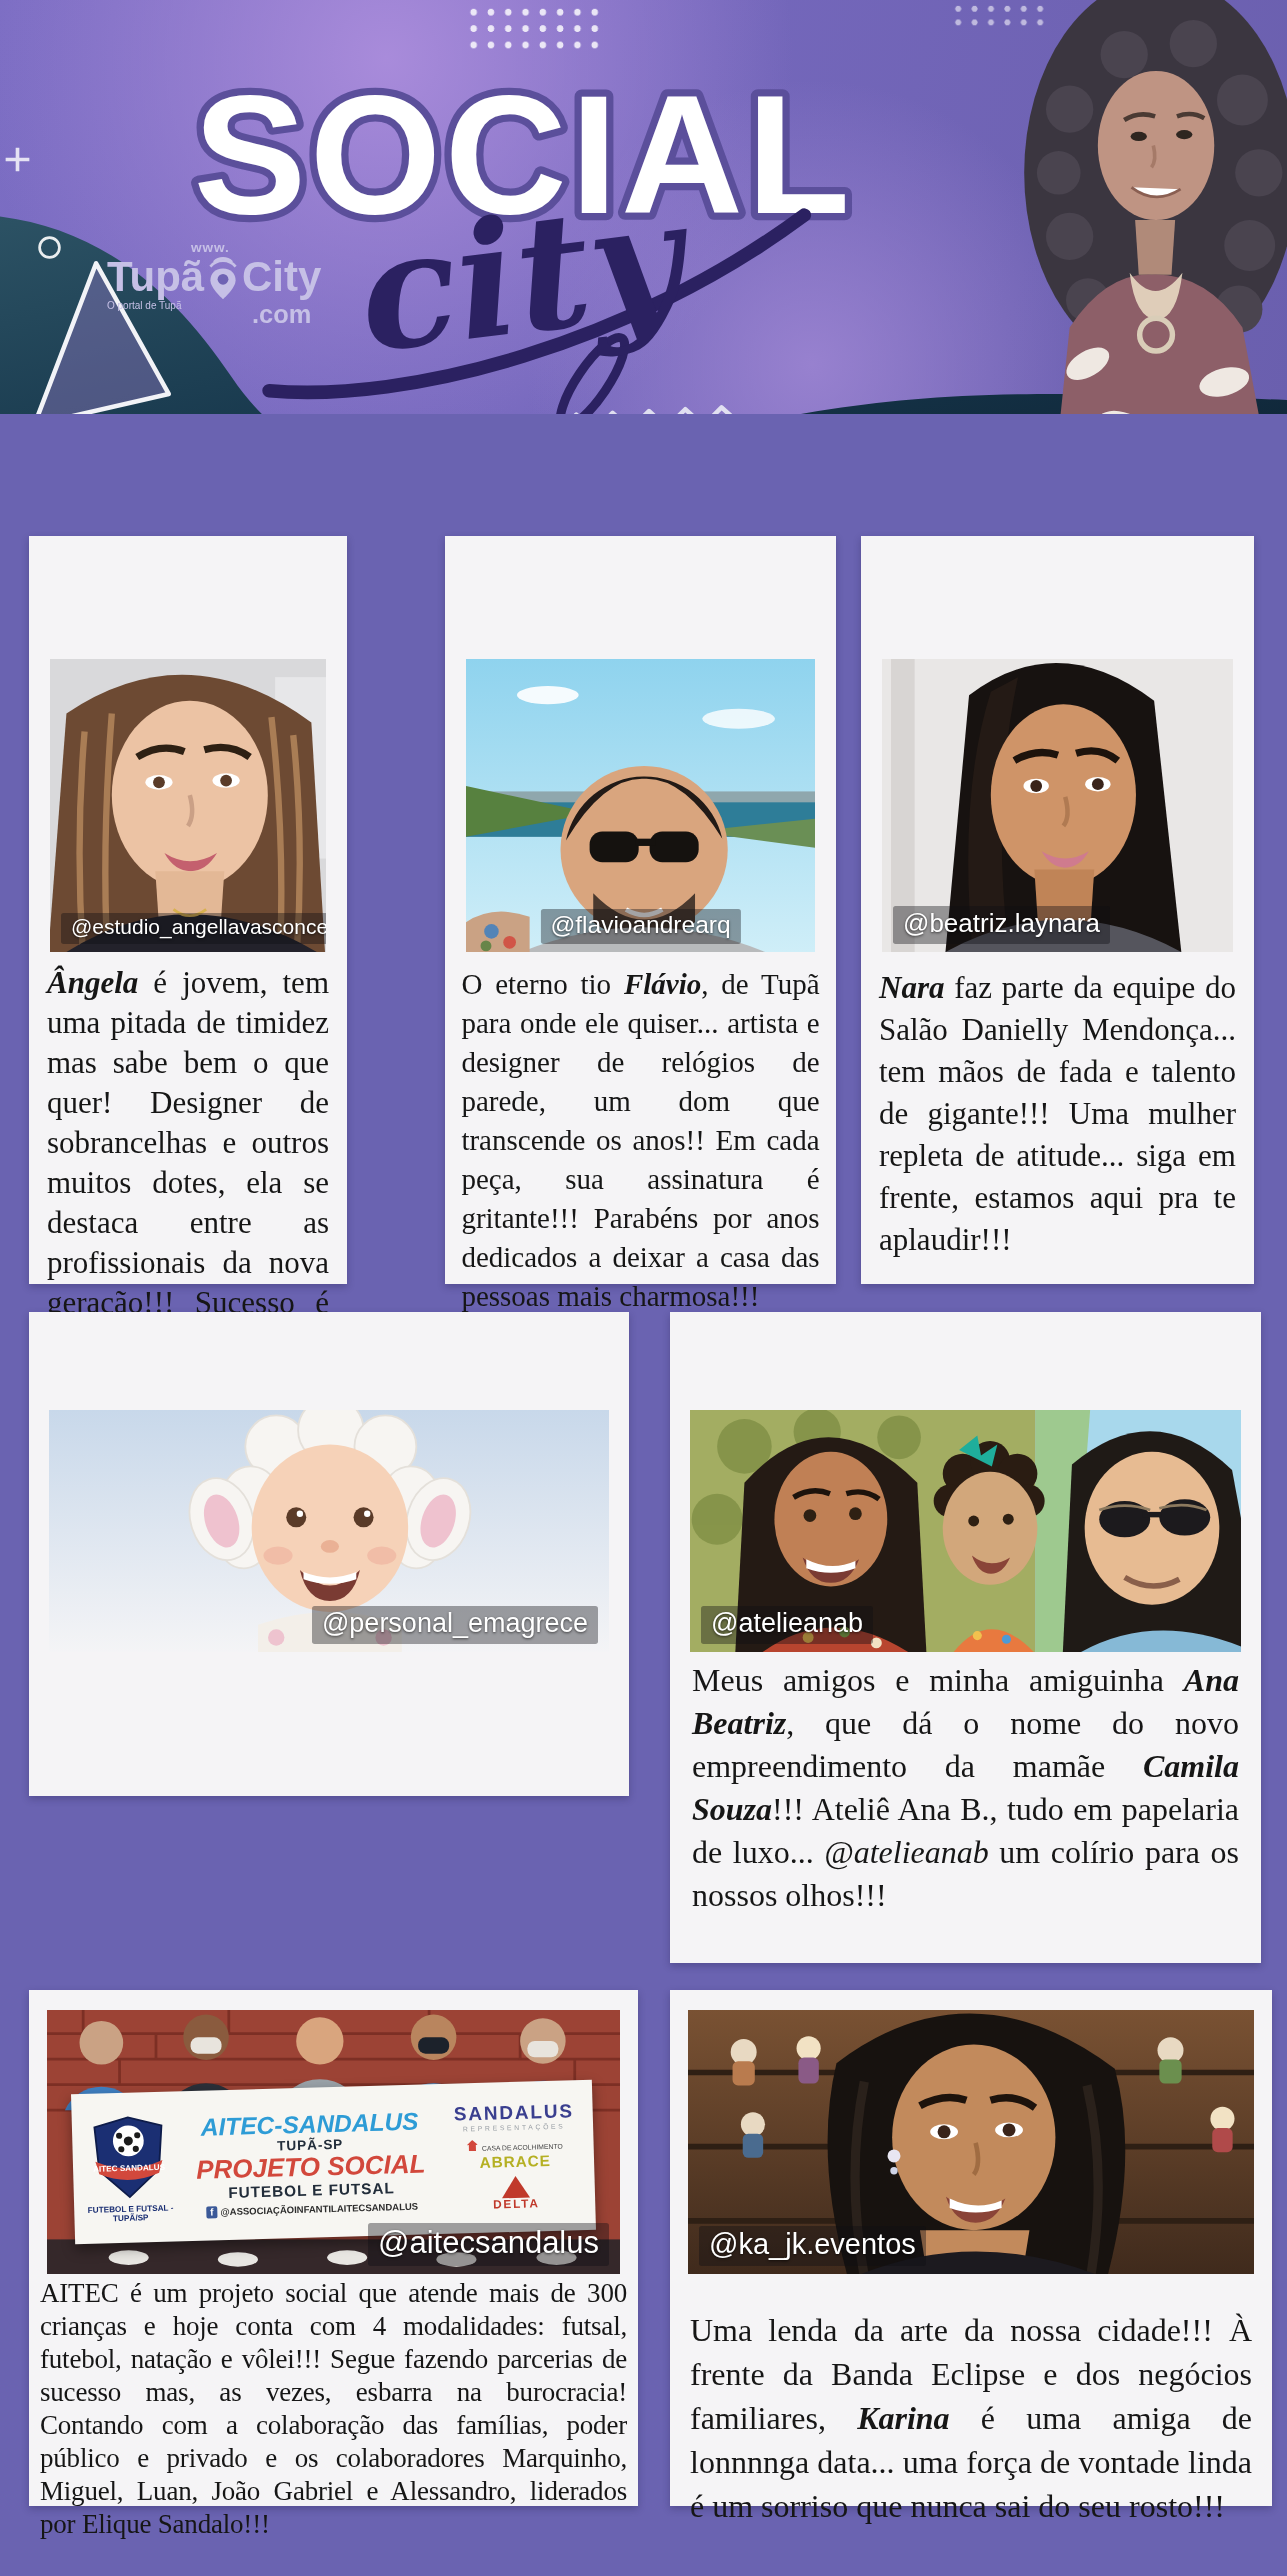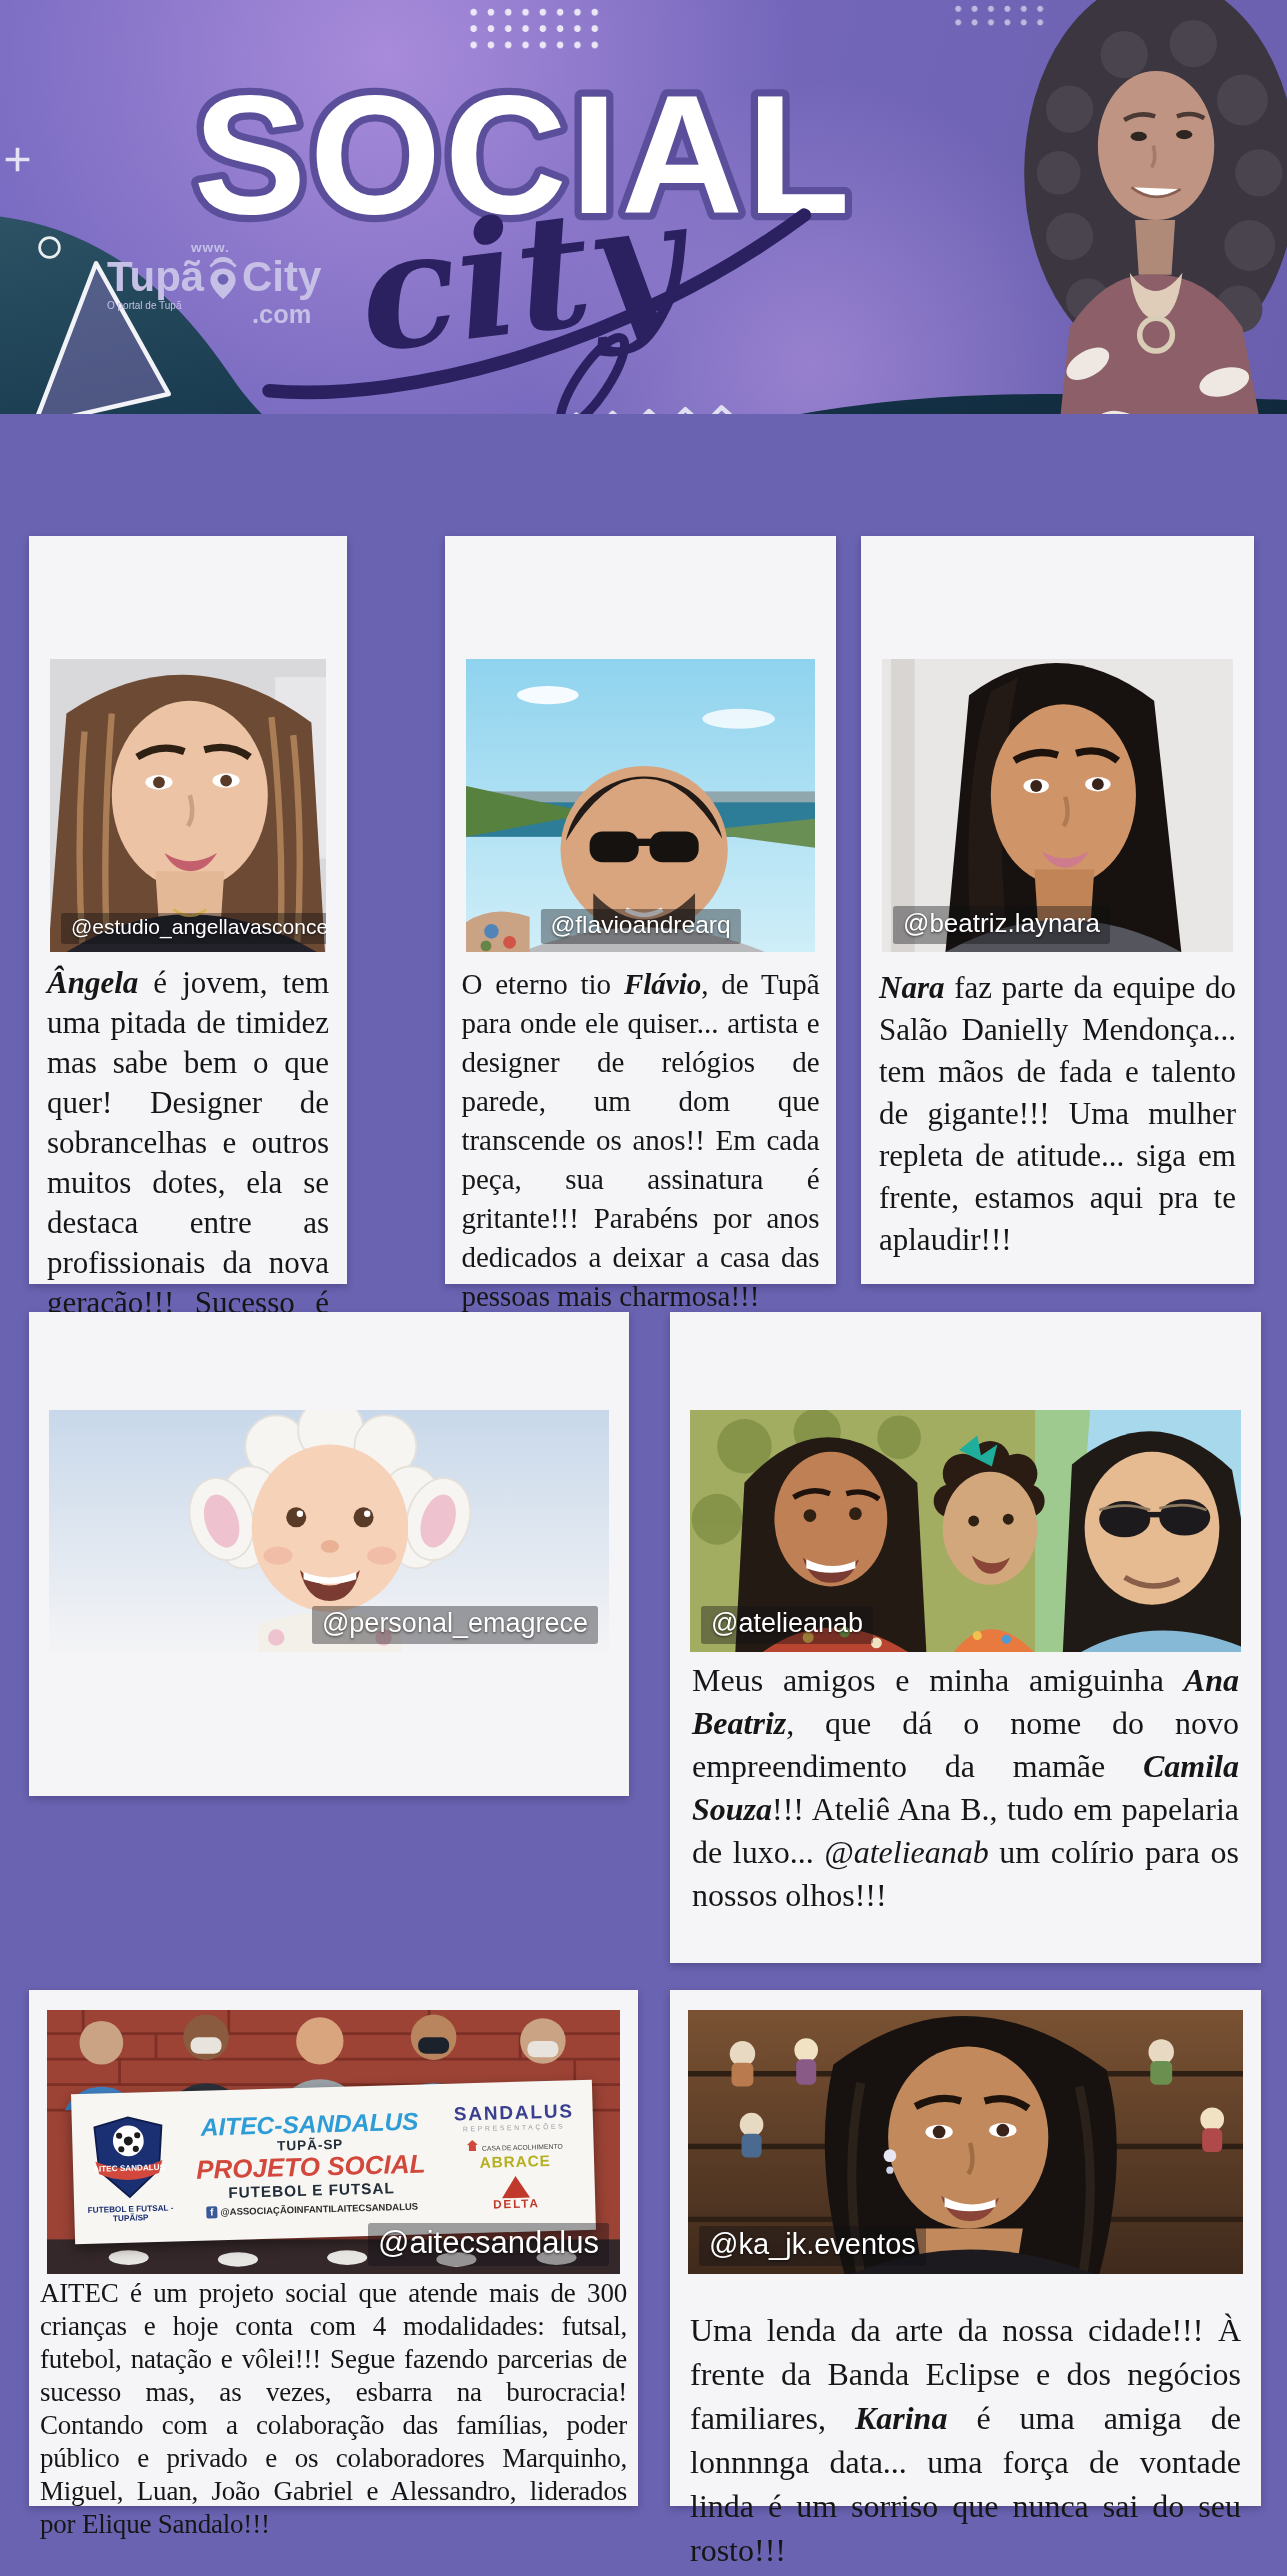--- a/index.html
+++ b/index.html
@@ -47,21 +47,21 @@
   .rb{font-weight:bold;font-style:italic;}
   .ri{font-style:italic;}
 
   
   .c1{left:29px;top:536px;width:318px;height:748px;}
   .c2{left:445px;top:536px;width:391px;height:748px;}
   .c3{left:861px;top:536px;width:393px;height:748px;}
   .c4{left:29px;top:1312px;width:600px;height:484px;}
   .c5{left:670px;top:1312px;width:591px;height:651px;}
   .c6{left:29px;top:1990px;width:609px;height:516px;}
-  .c7{left:670px;top:1990px;width:591px;height:516px;}
+  .c7{left:670px;top:1990px;width:591px;height:516px;padding-left:11px;}
   .ph-r1{left:21px;right:21px;top:123px;height:293px;}
   .ph-r2{left:20px;right:20px;top:98px;height:242px;}
   .ph-r3{left:18px;right:18px;top:20px;height:264px;}
   .cap-1{left:18px;right:18px;top:427px;font-size:31px;line-height:40px;}
   .cap-2{left:16.4px;right:16.4px;top:429px;font-size:29px;line-height:39px;}
   .cap-3{left:18px;right:18px;top:431px;font-size:31px;line-height:42px;}
   .cap-4{left:22px;right:22px;top:382px;font-size:32px;line-height:43px;}
   .cap-5{left:22px;right:22px;top:347px;font-size:32px;line-height:43px;}
   .cap-6{left:11px;right:11px;top:287px;font-size:27px;line-height:33px;letter-spacing:-0.2px;}
   .cap-7{left:20px;right:20px;top:318px;font-size:32px;line-height:44px;}

